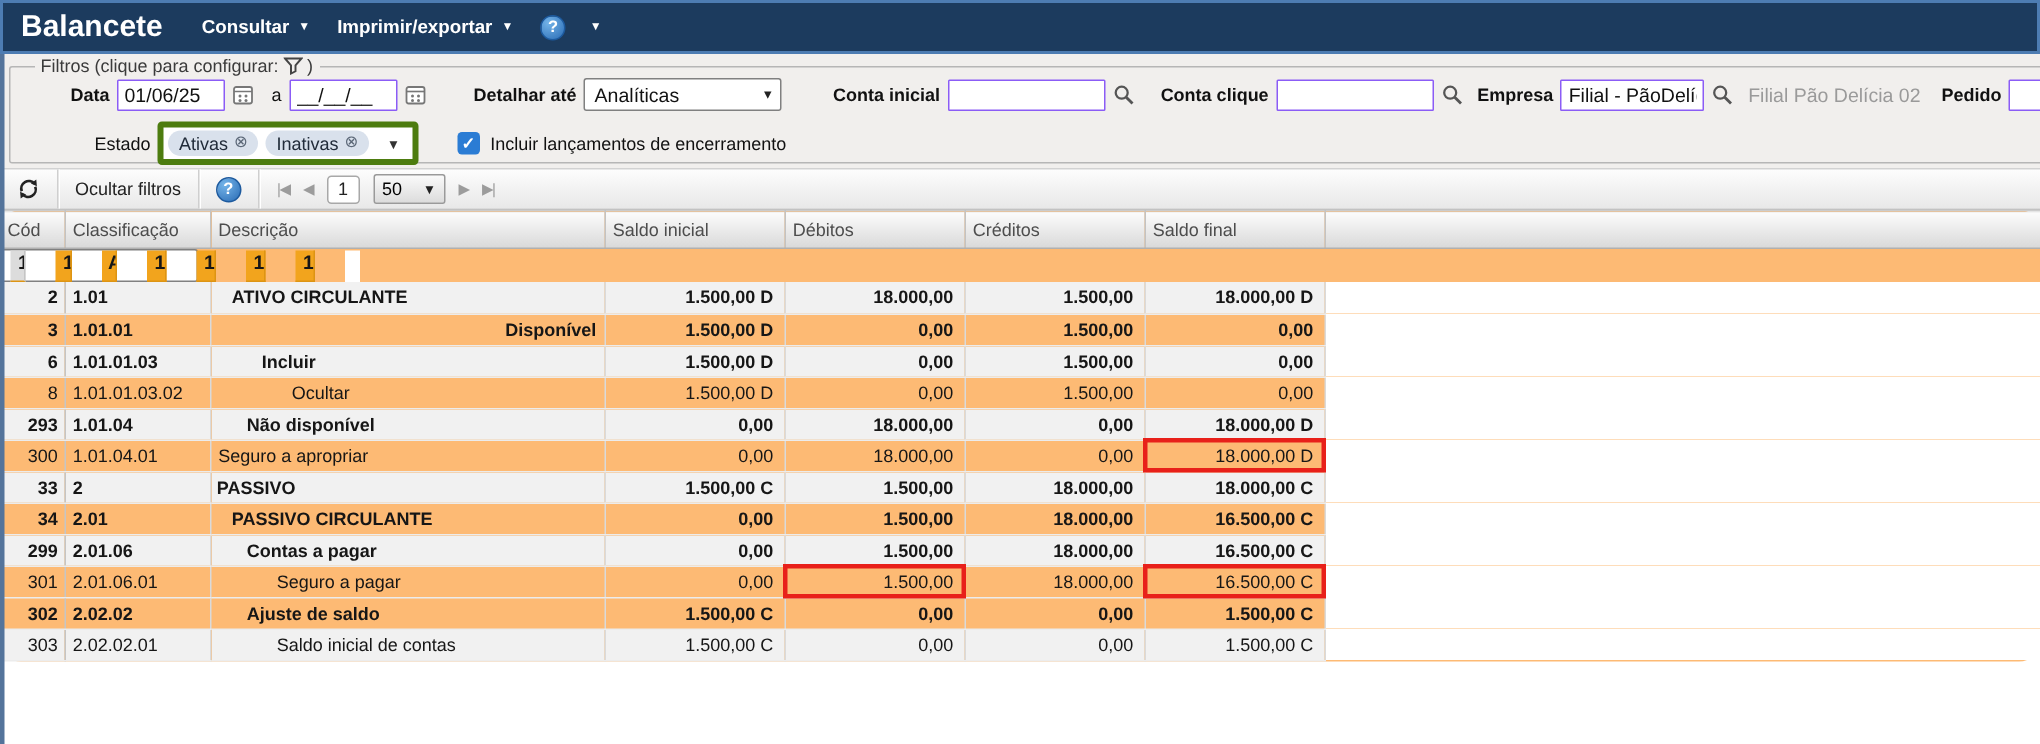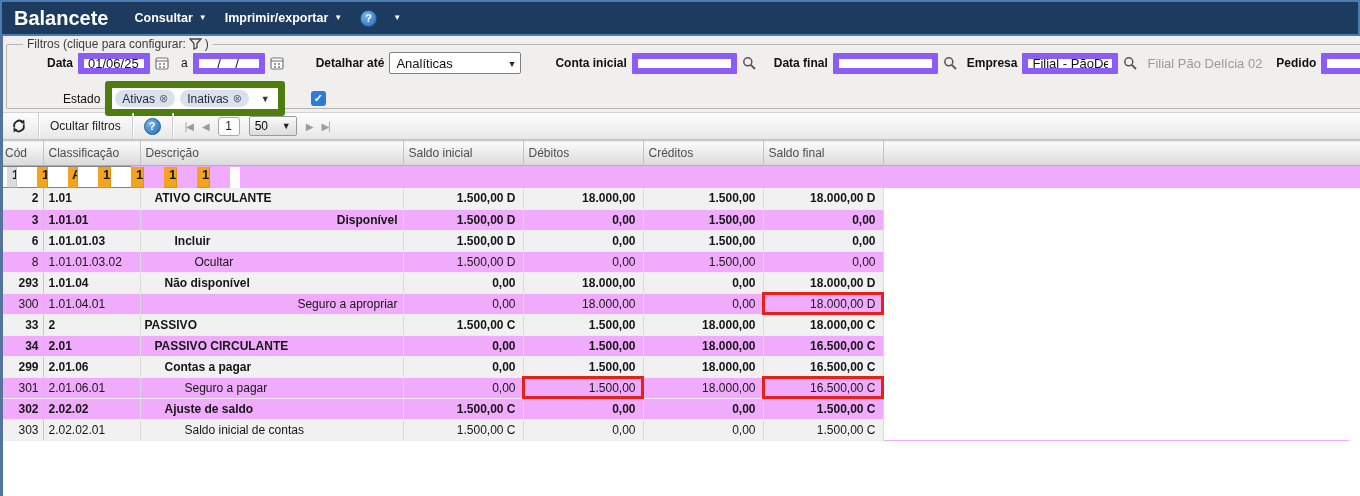--- a/index.html
+++ b/index.html
@@ -27,29 +27,29 @@
   .filters-area { height:76px; background:#f1efed; padding:1px 4px 0 6px; }
   fieldset.filters { border:1px solid #b6b6b6; border-radius:2px; height:72px;
     padding:0 6px 4px 6px; }
   legend.filters-legend { font-size:12px; color:#3b3b3b; padding:0 4px;
     margin-left:10px; display:flex; align-items:center; gap:3px; }
   .frow { display:flex; align-items:center; font-size:12px; color:#111; }
   .frow1 { margin:1px 0 0 24px; }
   .frow2 { margin:7px 0 0 40px; }
   .lbl { font-weight:bold; margin:0 5px 0 10px; white-space:nowrap; }
   .lbl-normal { font-weight:normal; margin:0 5px 0 10px; }
-  input.txt { height:21px; border:6px solid #8b5cf6; border-radius:1px;
+  input.txt { height:21px; border:1px solid #8b5cf6; border-radius:1px;
     font:13px "Liberation Sans", sans-serif; padding:0 4px; background:#fff; color:#111; }
   .w-date{width:72px;} .w-conta{width:105px;} .w-empresa{width:96px;} .w-pedido{width:116px;}
   .icon-btn { display:inline-flex; align-items:center; margin:0 2px 0 5px; cursor:pointer; }
   .sel { height:22px; border:1px solid #808080; border-radius:2px; background:#fff;
     display:inline-flex; align-items:center; justify-content:space-between;
     padding:0 6px; width:132px; font-size:13px; cursor:pointer;gap:20px; }
   .sel .sel-arrow { font-size:10px; color:#222; }
-  .tags-box { display:inline-flex; align-items:center; border:7px solid #4d7c0f;
+  .tags-box { display:inline-flex; align-items:center; border:4px solid #4d7c0f;
     border-radius:3px; background:#fff; padding:2px 8px 2px 3px; gap:5px; cursor:pointer; }
   .pill { background:#d9e1ec; border-radius:9px; padding:1.5px 7px; font-size:12px;
     color:#222c3a; display:inline-flex; align-items:center; gap:4px; }
   .pill .x { color:#5c6878; font-size:11px; line-height:1; }
   .tags-caret { color:#333; font-size:9px; margin-left:7px; }
   .checkbox { width:15px; height:15px; background:#2b7cd4; border-radius:3px;
     display:inline-flex; align-items:center; justify-content:center; color:#fff;
     font-size:11px; font-weight:bold; margin:0 7px 0 26px; cursor:pointer; }
   .hint { color:#9a9a9a; font-size:13px; margin:0 4px 0 8px; white-space:nowrap; }
 
@@ -65,21 +65,21 @@
   .pagebox { width:22px; height:19px; background:#fff; border:1px solid #a8a8a8;
     border-radius:3px; display:flex; align-items:center; justify-content:center;
     font-size:12px; color:#222; }
   .sizesel { width:48px; height:20px; background:linear-gradient(#fafafa,#dcdcdc);
     border:1px solid #9a9a9a; border-radius:2px; display:flex; align-items:center;
     justify-content:space-between; padding:0 5px; font-size:12px; cursor:pointer; }
   .sizesel .sel-arrow { font-size:9px; color:#222; }
 
   
   table.grid { border-collapse:collapse; table-layout:fixed; width:1360px;
-    font-size:12px; background:#f0abfc;border-radius:14px; }
+    font-size:12px; background:#fdba74;border-radius:14px; }
   .grid th { height:25px; background:linear-gradient(#fcfcfc,#d9d9d9);
     border-right:1px solid #c3c3c3; border-bottom:1px solid #b0b0b0;
     border-top:1px solid #cccccc; font-weight:normal; color:#4d4d4d;
     text-align:left; padding:0 5px; white-space:nowrap; overflow:hidden; }
   .grid th.filler { border-right:none; }
   .grid td { height:21px; border-right:1px solid #dadada; border-bottom:1px solid #ececec;
     padding:0 5px; white-space:nowrap; overflow:hidden; color:#161616; }
   .grid td.num { text-align:right; padding-right:7px; }
   .grid td.cod { text-align:right; padding-right:4px; border-right:1px solid #c5c5c5; }
   .grid td.filler { background:#fff; border-right:none; border-bottom:none; }
@@ -156,21 +156,21 @@
           <span class="sel-arrow">▾</span>
         </div>
         <span class="lbl" style="margin-left:34px">Conta inicial</span>
         <input class="txt w-conta" value="" style="">
         <span class="icon-btn">
           <svg width="14" height="14" viewBox="0 0 14 14">
               <circle cx="5.8" cy="5.8" r="4" fill="none" stroke="#555" stroke-width="1.5"></circle>
               <line x1="8.8" y1="8.8" x2="13" y2="13" stroke="#555" stroke-width="1.9"></line>
             </svg>
         </span>
-        <span class="lbl" style="margin-left:16px">Data final</span>
+        <span class="lbl" style="margin-left:16px">Conta clique</span>
         <input class="txt w-conta" value="" style="">
         <span class="icon-btn">
           <svg width="14" height="14" viewBox="0 0 14 14">
               <circle cx="5.8" cy="5.8" r="4" fill="none" stroke="#555" stroke-width="1.5"></circle>
               <line x1="8.8" y1="8.8" x2="13" y2="13" stroke="#555" stroke-width="1.9"></line>
             </svg>
         </span>
         <span class="lbl" style="margin-left:8px">Empresa</span>
         <input class="txt w-empresa" value="Filial - PãoDelícia 02" style="">
         <span class="icon-btn">
@@ -194,20 +194,21 @@
           </span>
           <span class="pill">
             <span>Inativas</span>
             <span class="x">⊗</span>
           </span>
           <span class="tags-caret">▼</span>
         </div>
         <span class="checkbox">
           <span>✓</span>
         </span>
+        <span>Incluir lançamentos de encerramento</span>
       </div>
     </fieldset>
   </div>
 
   <div class="toolbar">
     <div class="tbtn">
       <svg width="16" height="16" viewBox="0 0 16 16">
         <path d="M3.5 9.5 A 5 5 0 0 1 12 4.5" fill="none" stroke="#222" stroke-width="1.8"></path>
         <polygon points="13.2,1.6 13.6,6.2 9.6,4.4" fill="#222"></polygon>
         <path d="M12.5 6.5 A 5 5 0 0 1 4 11.5" fill="none" stroke="#222" stroke-width="1.8"></path>
@@ -304,21 +305,21 @@
           <td style="padding-left: 24px;">Não disponível</td>
           <td class="num">0,00</td>
           <td class="num">18.000,00</td>
           <td class="num">0,00</td>
           <td class="num">18.000,00 D</td>
           <td class="filler c-filler"></td>
         </tr>
         <tr class="">
           <td class="cod">300</td>
           <td>1.01.04.01</td>
-          <td style=" text-align: right;">Seguro a apropriar</td>
+          <td style="">Seguro a apropriar</td>
           <td class="num">0,00</td>
           <td class="num">18.000,00</td>
           <td class="num">0,00</td>
           <td class="num hl">18.000,00 D</td>
           <td class="filler c-filler"></td>
         </tr>
         <tr class="alt bold">
           <td class="cod">33</td>
           <td>2</td>
           <td style="padding-left: 4px;">PASSIVO</td>

